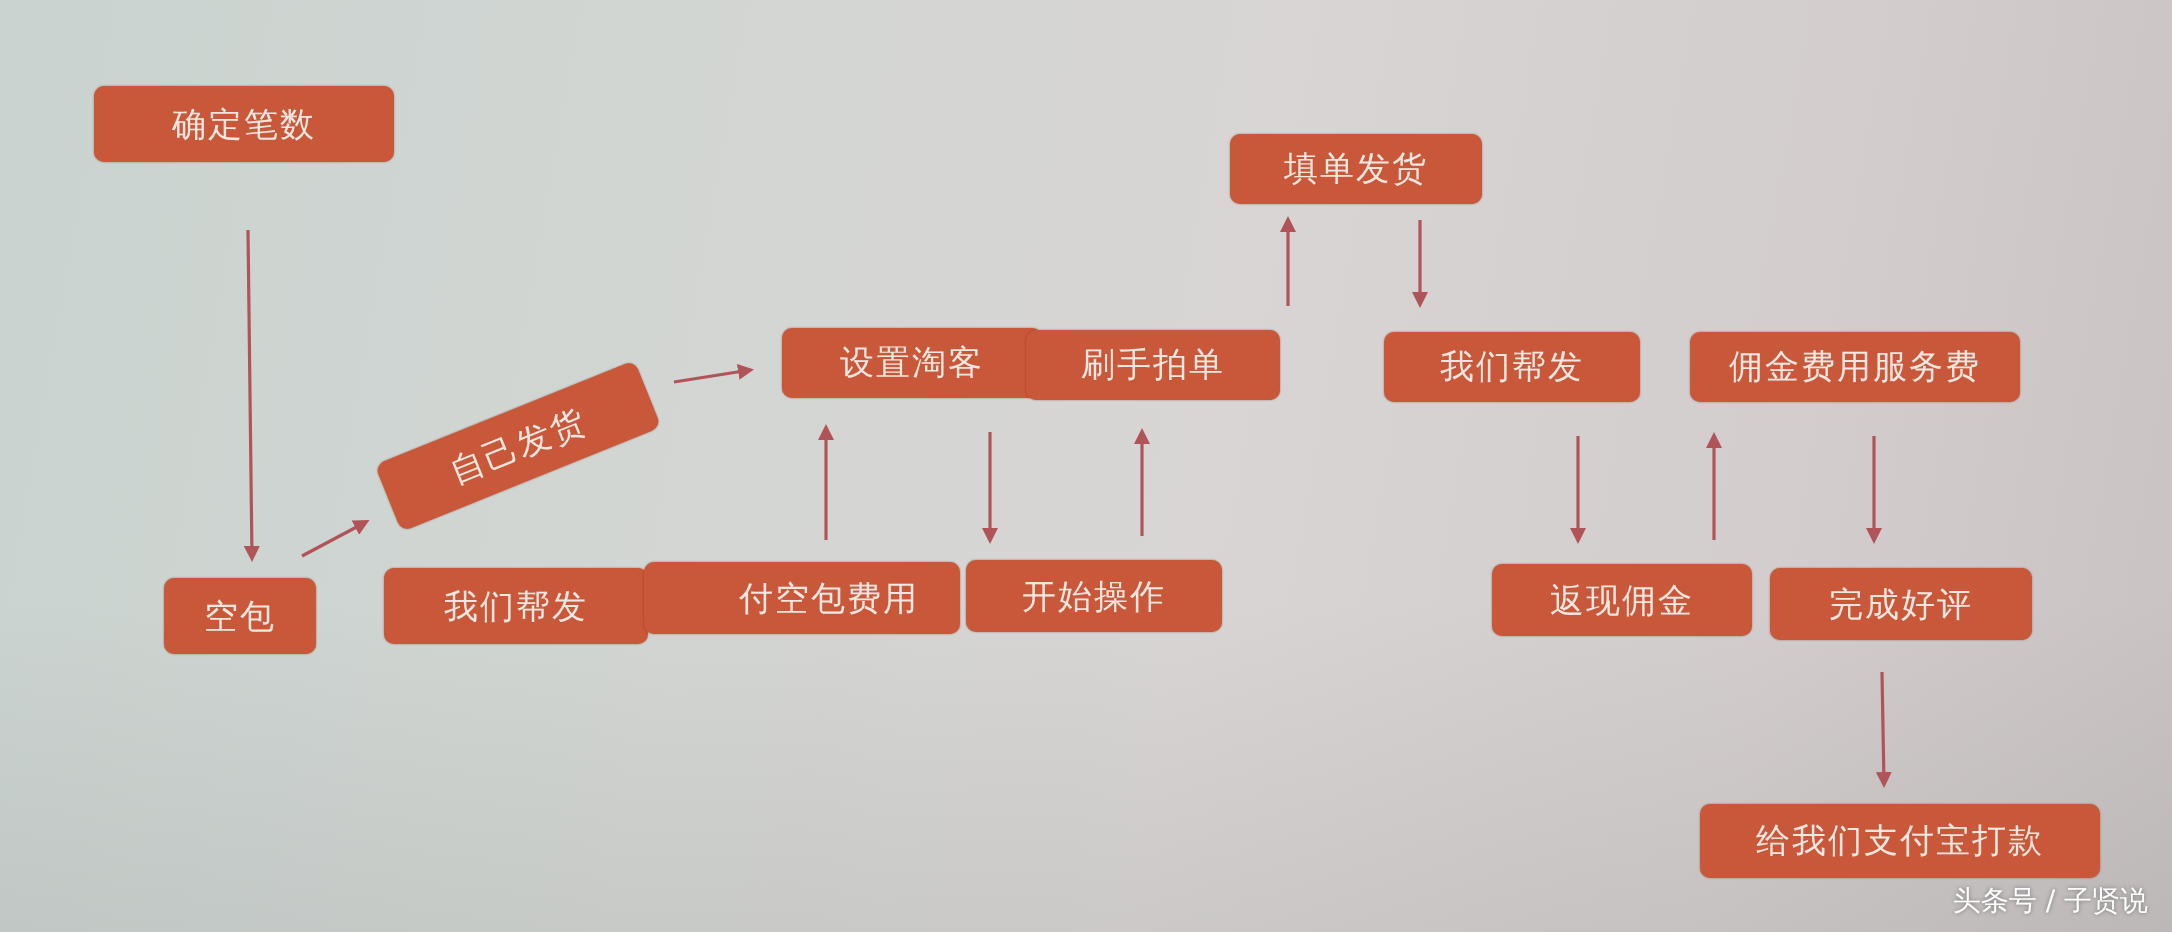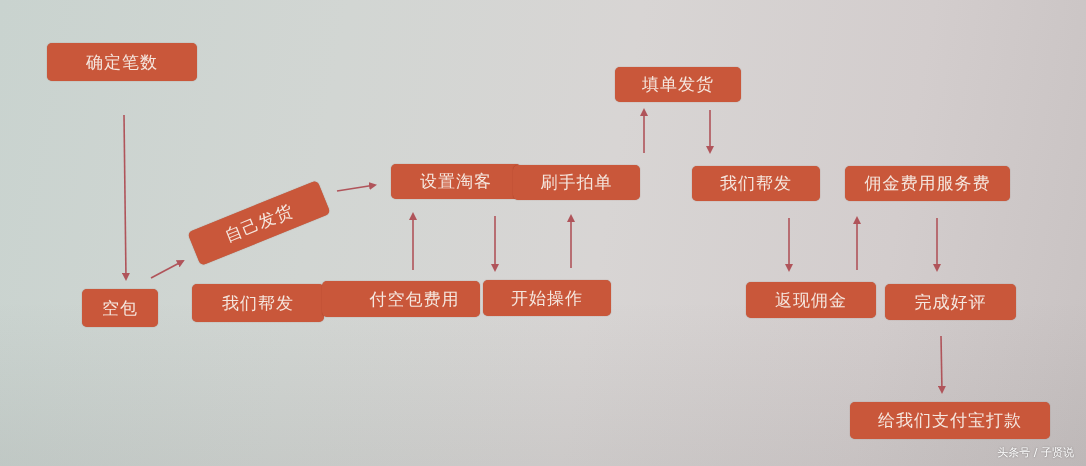--- a/index.html
+++ b/index.html
@@ -14,21 +14,21 @@
     pointer-events: none;
   }
   .node {
     position: absolute; background: #c9573a; color: #f5e7df;
     border-radius: 5px; display: flex; align-items: center; justify-content: center;
     font-size: 17px; letter-spacing: 1px; box-shadow: 0 0 1px rgba(120,40,20,0.6);
   }
   svg.arrows { position: absolute; left: 0; top: 0; }
   .watermark {
     position: absolute; right: 12px; bottom: 6px; color: #ffffff;
-    font-size: 11px; text-shadow: 0 0 2px rgba(0,0,0,0.4);
+    font-size: 14px; text-shadow: 0 0 2px rgba(0,0,0,0.4);
   }
 </style>
 </head>
 <body>
 
 <div class="shade"></div>
 
 <svg class="arrows" width="1086" height="466">
   <defs>
     <marker id="ah" markerWidth="8" markerHeight="8" refX="6" refY="4" orient="auto" markerUnits="userSpaceOnUse">

